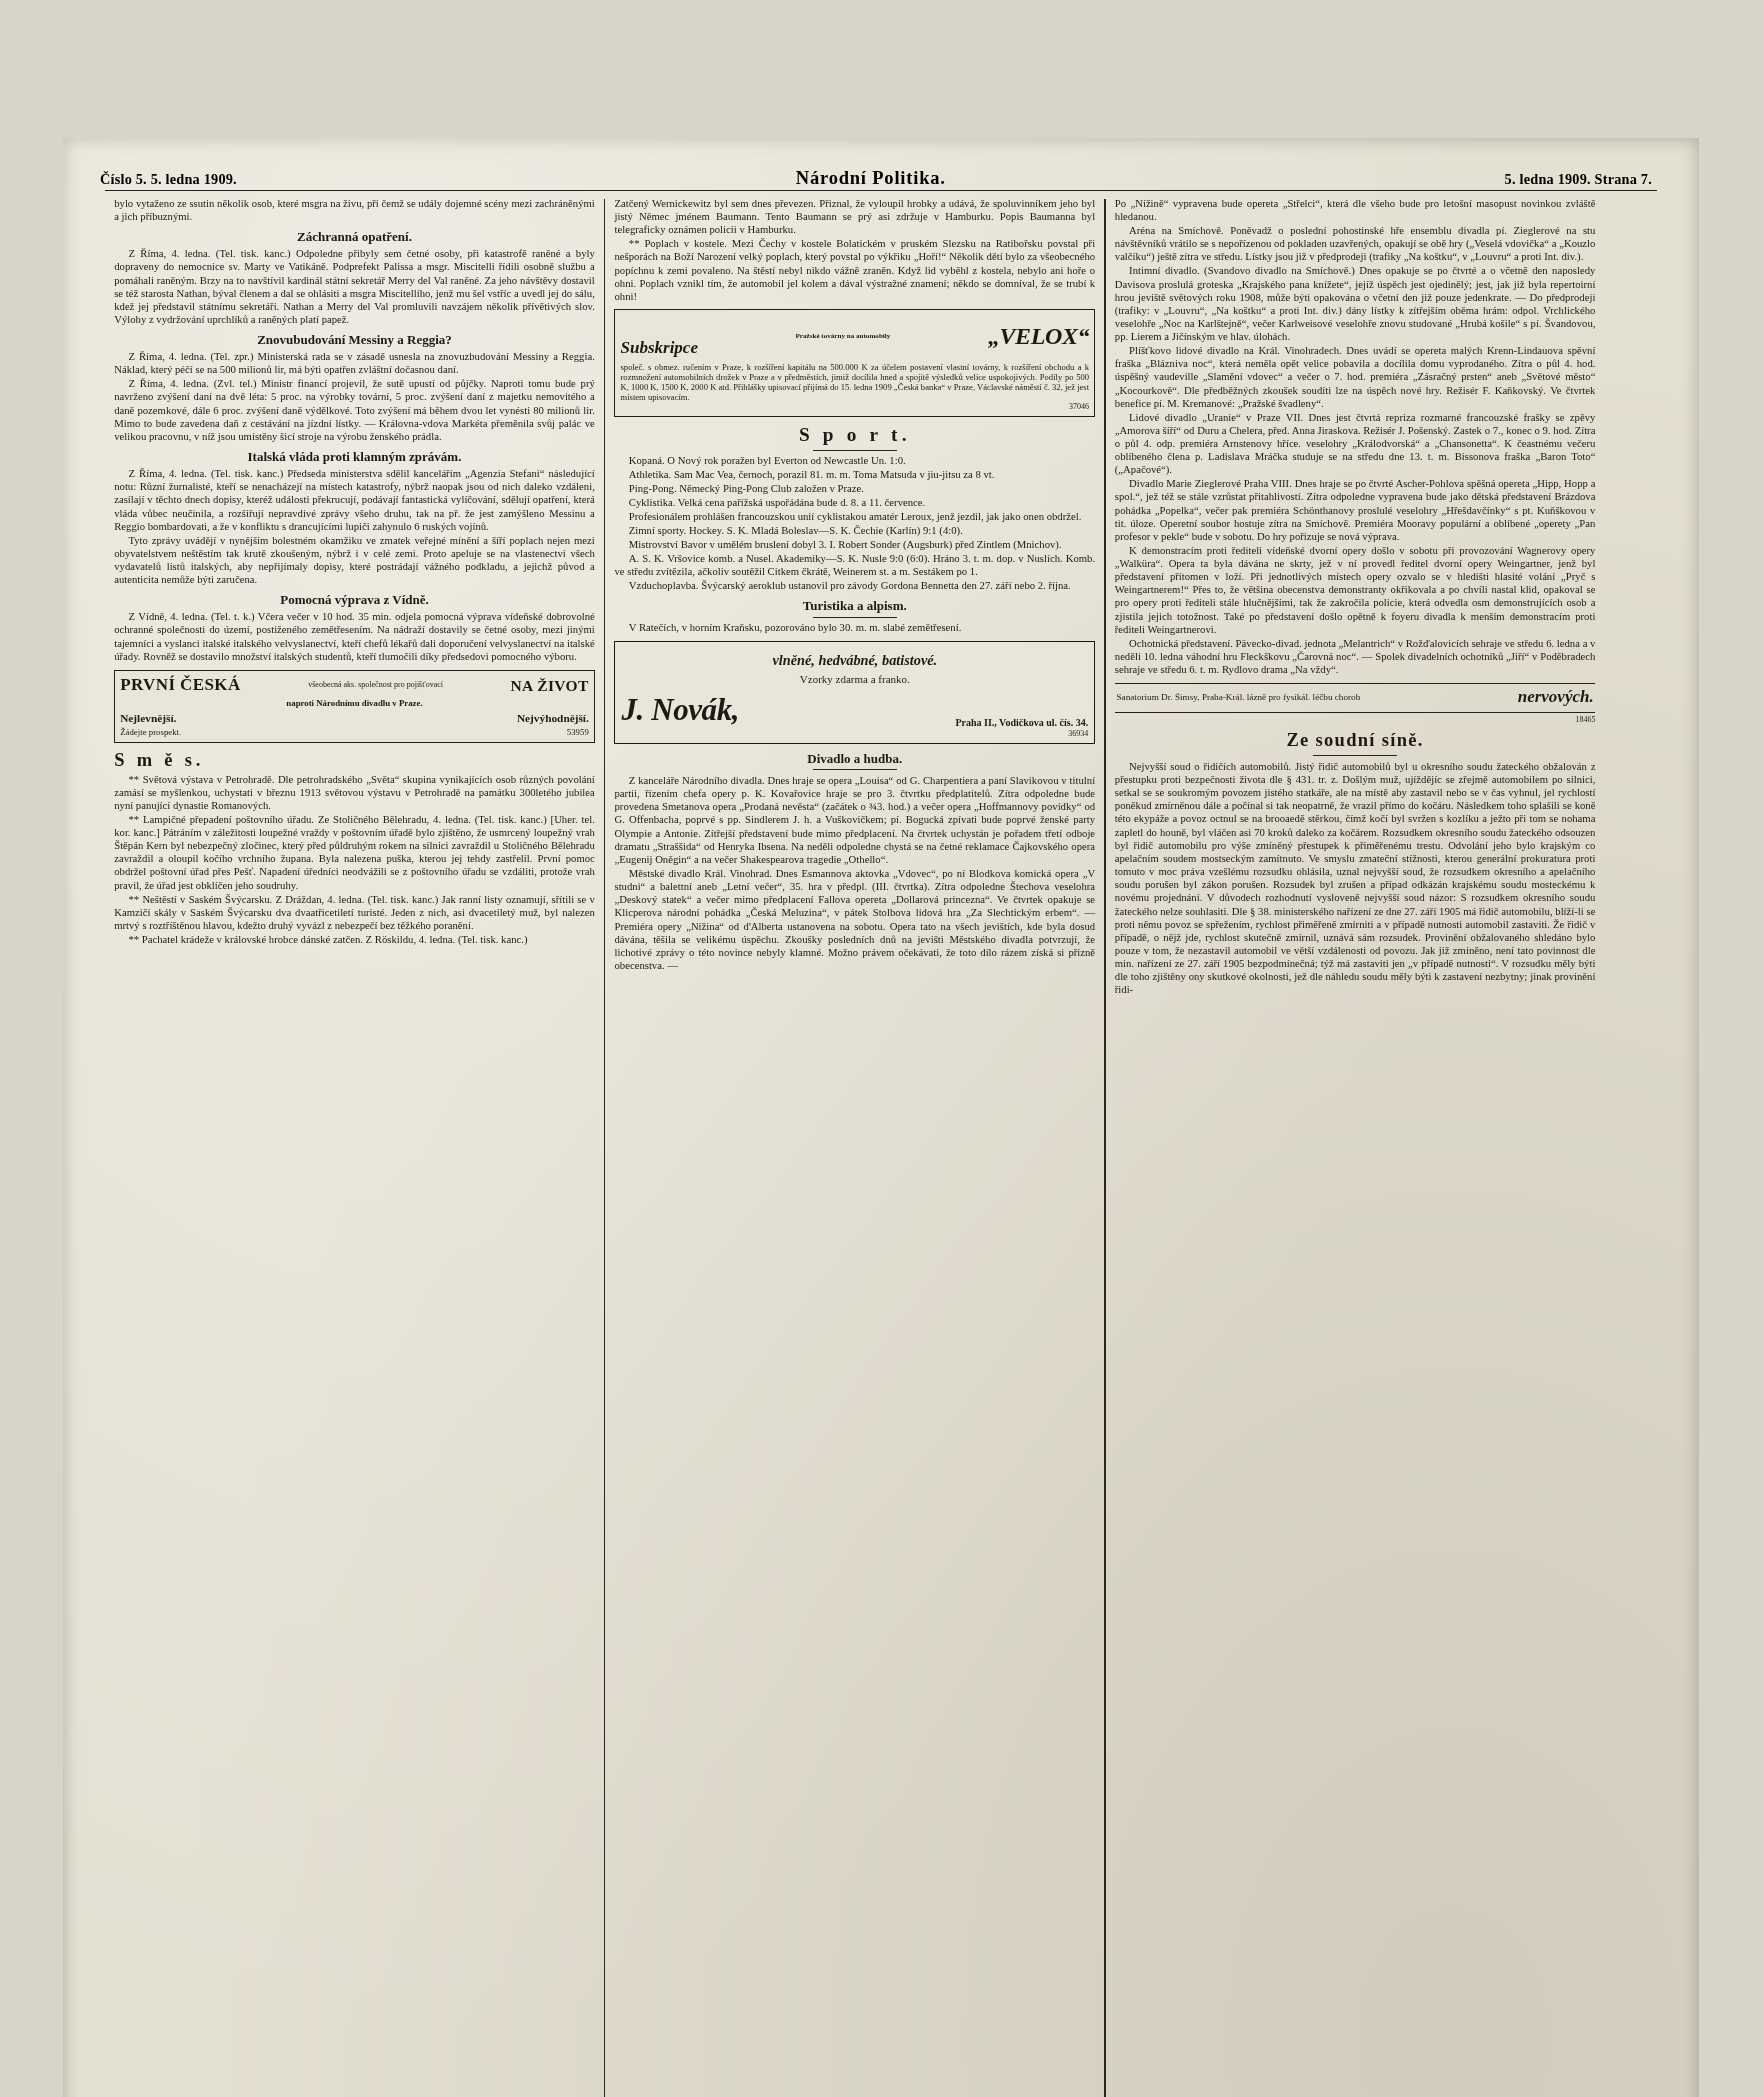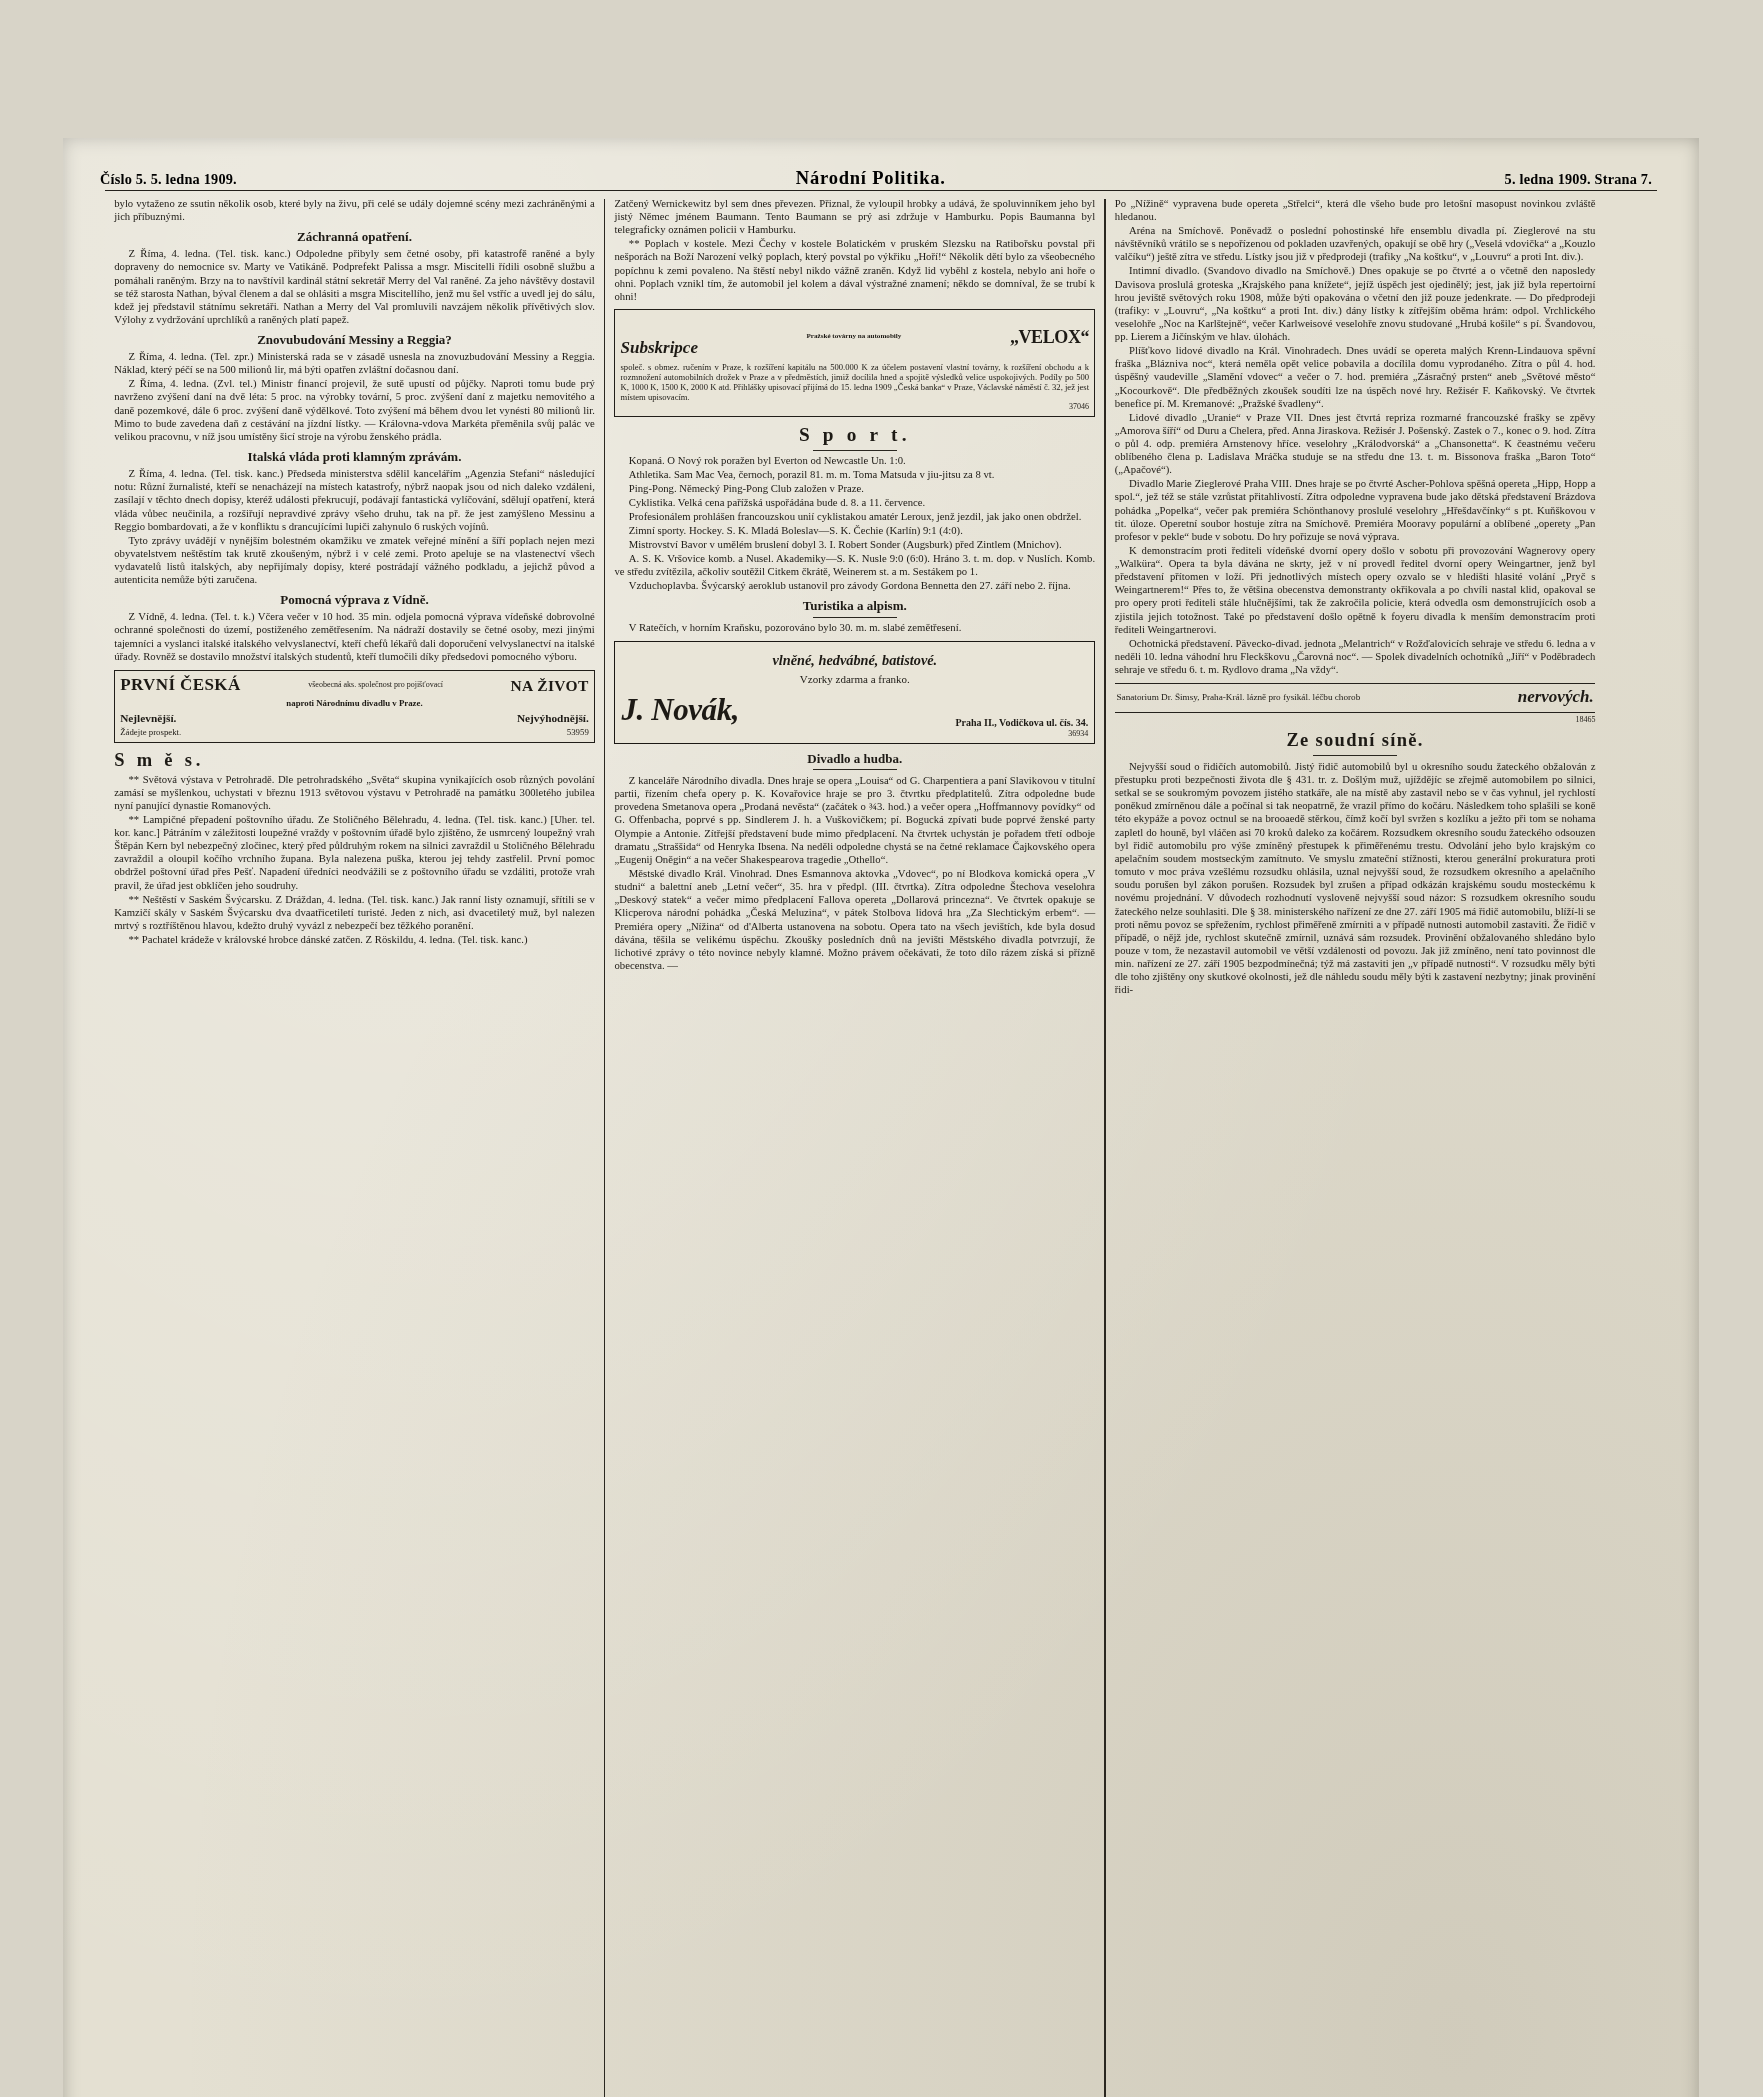--- a/index.html
+++ b/index.html
@@ -118,22 +118,23 @@
     font-family: "Liberation Serif", serif;
     margin-top: 24px;
   }
   .velox-mid {
     font-size: 7.1px;
     line-height: 1.05;
     text-align: center;
     font-weight: bold;
   }
   .velox-big {
-    font-size: 18px;
-    font-weight: bold;
+    font-size: 24px;
+    font-weight: bold;
+    font-style: italic;
     letter-spacing: -0.4px;
   }
   .ad-body {
     font-size: 8.6px;
     line-height: 1.18;
     text-align: justify;
     margin-top: 2.5px;
   }
   .ad-code { text-align: right; font-size: 8px; }
 
@@ -284,21 +285,21 @@
   <div class="masthead">
     <div class="mh-left">Číslo 5.  5. ledna 1909.</div>
     <div class="mh-center">Národní Politika.</div>
     <div class="mh-right">5. ledna 1909.   Strana 7.</div>
   </div>
   <div class="mh-rule"></div>
 
   <div class="cols">
 
     <div class="col">
-      <p class="p noind">bylo vytaženo ze ssutin několik osob, které byly na živu, při celé se udály dojemné scény mezi zachráněnými a jich příbuznými.</p>
+      <p class="p noind">bylo vytaženo ze ssutin několik osob, které msgra na živu, při čemž se udály dojemné scény mezi zachráněnými a jich příbuznými.</p>
       <div class="hdr">Záchranná opatření.</div>
       <p class="p">Z Říma, 4. ledna. (Tel. tisk. kanc.) Odpoledne přibyly sem četné osoby, při katastrofě raněné a byly dopraveny do nemocnice sv. Marty ve Vatikáně. Podprefekt Palissa a msgr. Miscitelli řídili osobně službu a pomáhali raněným. Brzy na to navštívil kardinál státní sekretář Merry del Val raněné. Za jeho návštěvy dostavil se též starosta Nathan, býval členem a dal se ohlásiti a msgra Miscitellího, jenž mu šel vstříc a uvedl jej do sálu, kdež jej představil státnímu sekretáři. Nathan a Merry del Val promluvili navzájem několik přívětivých slov. Výlohy z vydržování uprchlíků a raněných platí papež.</p>
       <div class="hdr">Znovubudování Messiny a Reggia?</div>
       <p class="p">Z Říma, 4. ledna. (Tel. zpr.) Ministerská rada se v zásadě usnesla na znovuzbudování Messiny a Reggia. Náklad, který péčí se na 500 milionů lir, má býti opatřen zvláštní dočasnou daní.</p>
       <p class="p">Z Říma, 4. ledna. (Zvl. tel.) Ministr financí projevil, že sutě upustí od půjčky. Naproti tomu bude prý navrženo zvýšení daní na dvě léta: 5 proc. na výrobky tovární, 5 proc. zvýšení daní z majetku nemovitého a daně pozemkové, dále 6 proc. zvýšení daně výdělkové. Toto zvýšení má během dvou let vynésti 80 milionů lir. Mimo to bude zavedena daň z cestávání na jízdní lístky. — Královna-vdova Markéta přeměnila svůj palác ve velikou pracovnu, v níž jsou umístěny šicí stroje na výrobu ženského prádla.</p>
       <div class="hdr">Italská vláda proti klamným zprávám.</div>
       <p class="p">Z Říma, 4. ledna. (Tel. tisk. kanc.) Předseda ministerstva sdělil kancelářím „Agenzia Stefani“ následující notu: Různí žurnalisté, kteří se nenacházejí na místech katastrofy, nýbrž naopak jsou od nich daleko vzdáleni, zasílají v těchto dnech dopisy, kteréž události překrucují, podávají fantastická vylíčování, sdělují opatření, která vláda vůbec neučinila, a rozšiřují nepravdivé zprávy všeho druhu, tak na př. že jest zamýšleno Messinu a Reggio bombardovati, a že v konfliktu s drancujícími lupiči zahynulo 6 ruských vojínů.</p>
       <p class="p">Tyto zprávy uvádějí v nynějším bolestném okamžiku ve zmatek veřejné mínění a šíří poplach nejen mezi obyvatelstvem neštěstím tak krutě zkoušeným, nýbrž i v celé zemi. Proto apeluje se na vlastenectví všech vydavatelů listů italských, aby nepřijímaly dopisy, které postrádají vážného podkladu, a jejichž původ a autenticita nemůže býti zaručena.</p>
       <div class="hdr">Pomocná výprava z Vídně.</div>
       <p class="p">Z Vídně, 4. ledna. (Tel. t. k.) Včera večer v 10 hod. 35 min. odjela pomocná výprava vídeňské dobrovolné ochranné společnosti do území, postiženého zemětřesením. Na nádraží dostavily se četné osoby, mezi jinými tajemníci a vyslanci italské italského velvyslanectví, kteří chefů lékařů dali doporučení velvyslanectví na italské úřady. Rovněž se dostavilo množství italských studentů, kteří tlumočili díky předsedovi pomocného výboru.</p>

